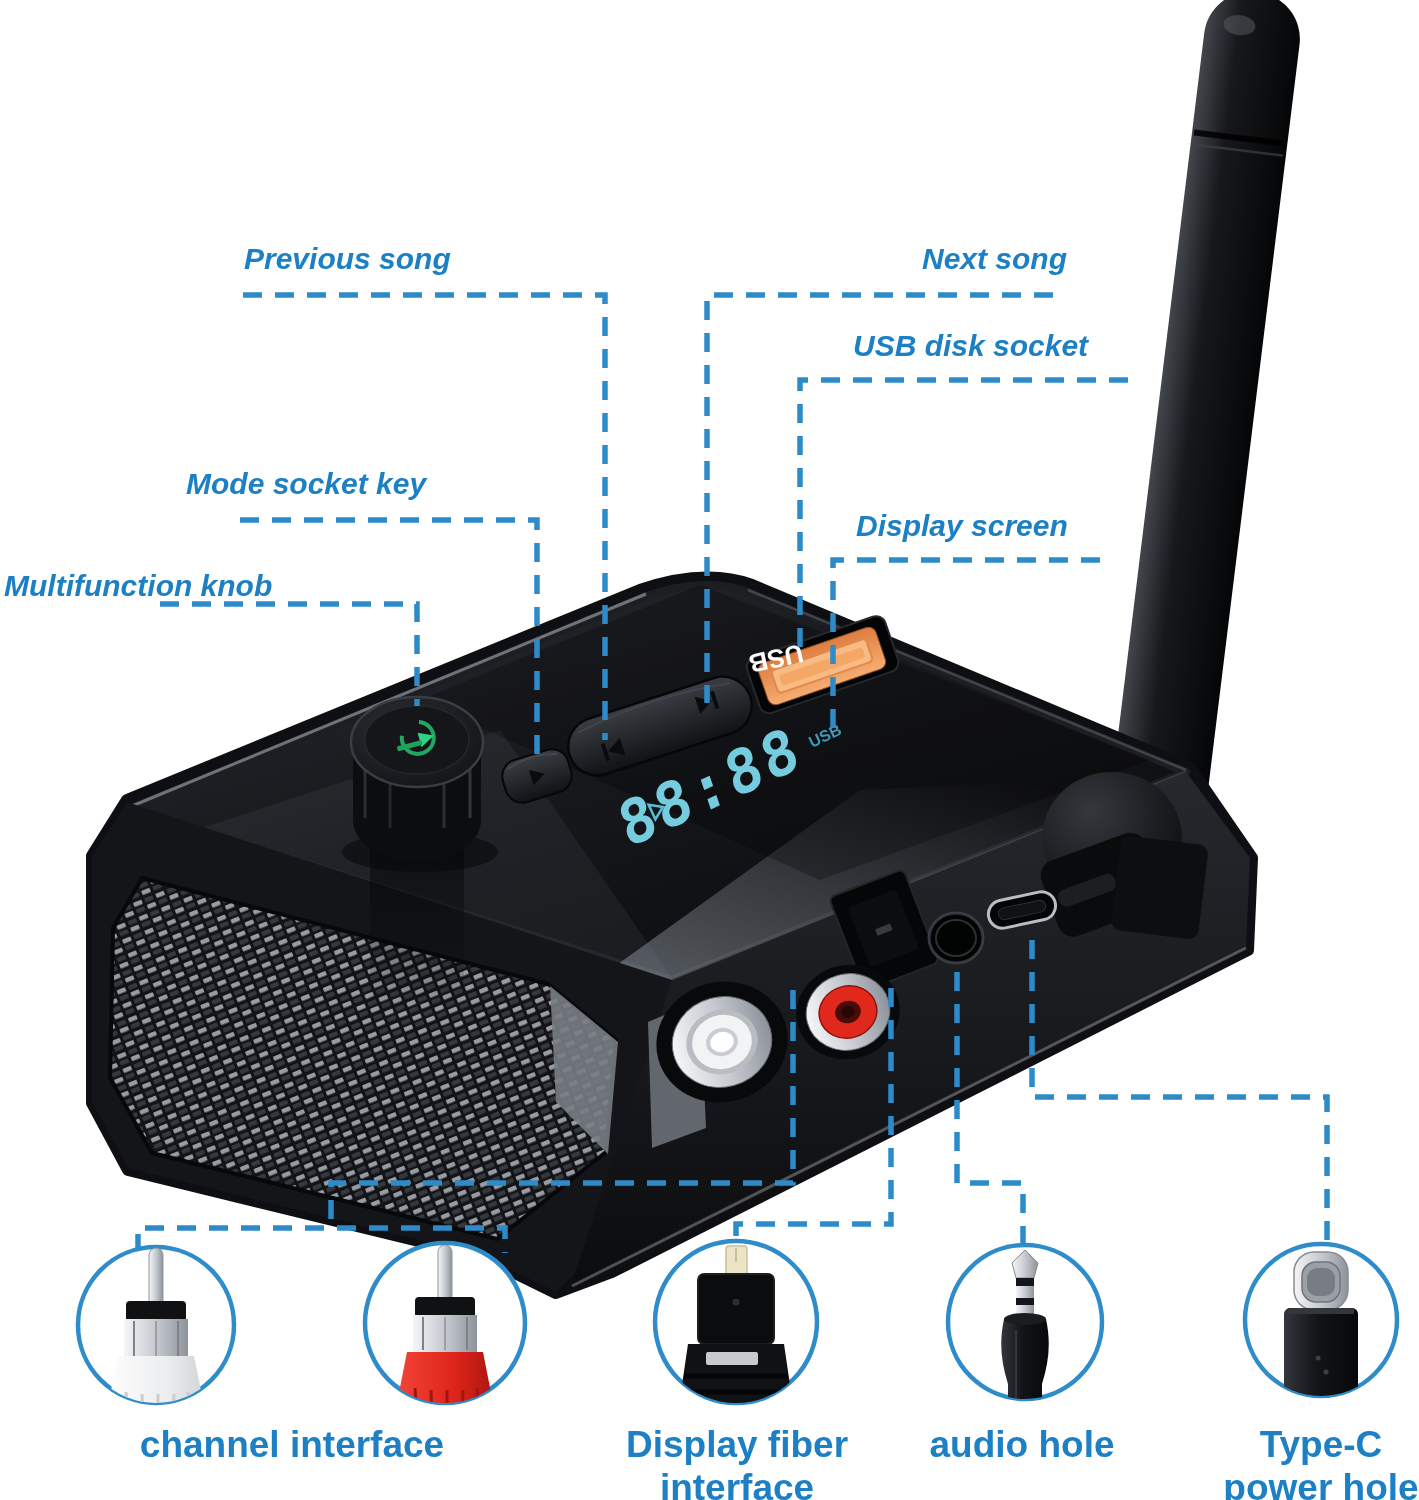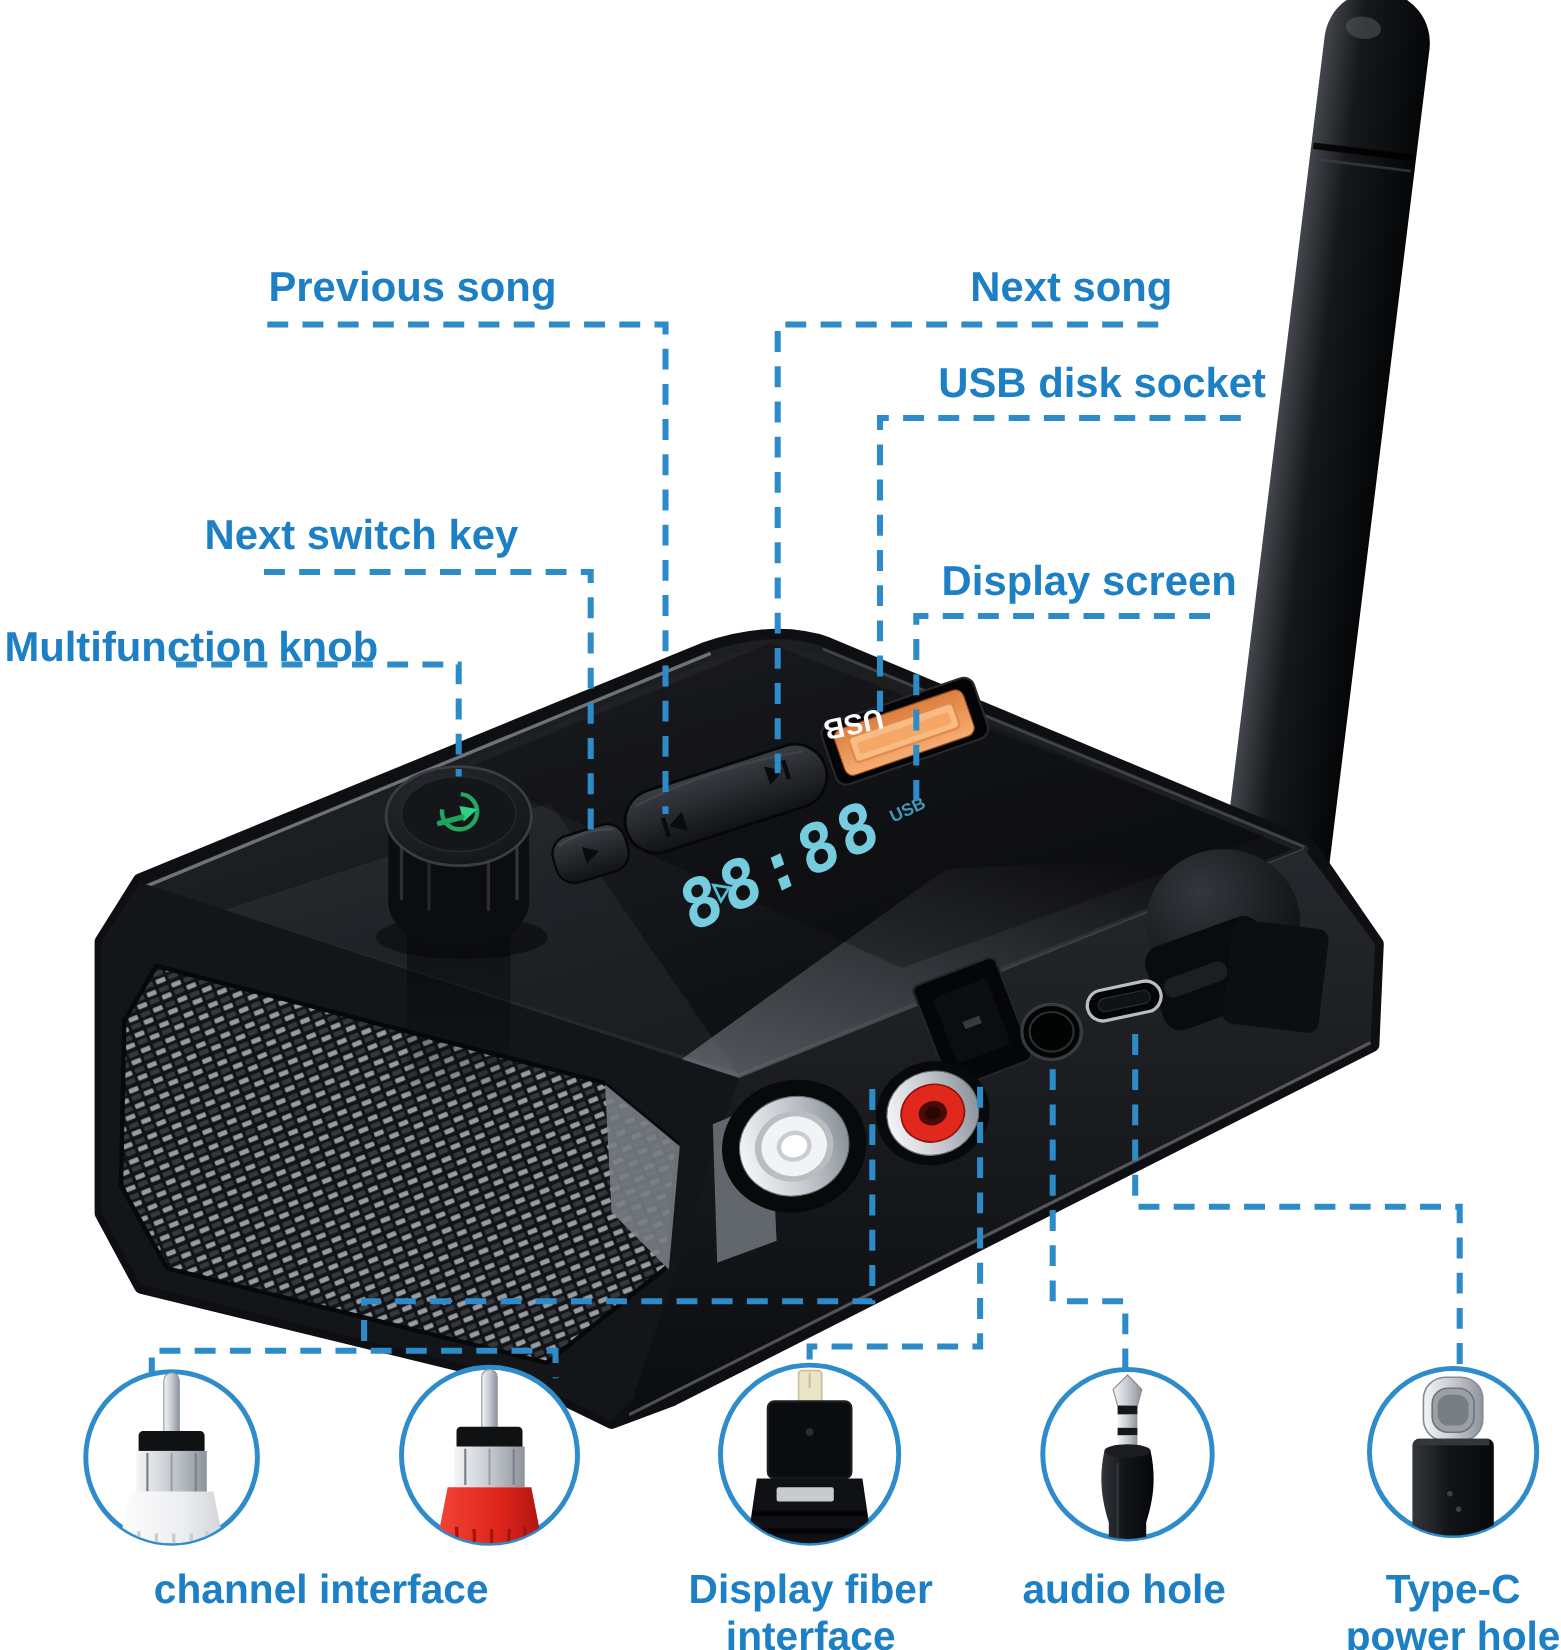--- a/index.html
+++ b/index.html
@@ -2,22 +2,22 @@
 <html><head>
 <meta charset="utf-8">
 <style>
   html,body{margin:0;padding:0;background:#ffffff;}
   body{width:1419px;height:1500px;position:relative;overflow:hidden;
        font-family:"Liberation Sans", sans-serif;}
   .stage{position:absolute;left:0;top:0;width:1419px;height:1500px;}
   svg.scene{position:absolute;left:0;top:0;}
   .callout{
     position:absolute;
-    font-size:38px;font-weight:bold;color:#1d80c4;
-    letter-spacing:0px;white-space:nowrap;line-height:1.05;
+    font-size:30px;font-weight:bold;color:#1d80c4;
+    letter-spacing:0px;white-space:nowrap;line-height:1.05;font-style:italic;
   }
   .legend-label{
     position:absolute;width:400px;text-align:center;
     font-size:37px;font-weight:bold;color:#1d80c4;line-height:1.16;
   }
 </style>
 </head>
 <body>
 
 <div class="stage">
@@ -315,23 +315,23 @@
       <rect x="1307" y="1268" width="28" height="28" rx="10" fill="#787d84"></rect>
       <rect x="1284" y="1308" width="74" height="100" rx="6" fill="url(#blackBody)"></rect>
       <rect x="1288" y="1308" width="66" height="6" fill="#33363b"></rect>
       <circle cx="1318" cy="1358" r="2.5" fill="#3c3f44"></circle>
       <circle cx="1326" cy="1372" r="2.5" fill="#3c3f44"></circle>
     </g>
   </g>
 </svg>
 
 <div class="callout" style="left:244px;top:243px">Previous song</div>
-<div class="callout" style="left:882px;top:243px">Next song</div>
+<div class="callout" style="left:922px;top:243px">Next song</div>
 <div class="callout" style="left:853px;top:330px">USB disk socket</div>
-<div class="callout" style="left:186px;top:468px">Next switch key</div>
+<div class="callout" style="left:186px;top:468px">Mode socket key</div>
 <div class="callout" style="left:4px;top:570px">Multifunction knob</div>
 <div class="callout" style="left:856px;top:510px">Display screen</div>
 
 <div class="legend-label" style="left:92px;top:1424px">
   <div>channel interface</div>
 </div>
 <div class="legend-label" style="left:537px;top:1424px">
   <div>Display fiber</div>
   <div>interface</div>
 </div>

